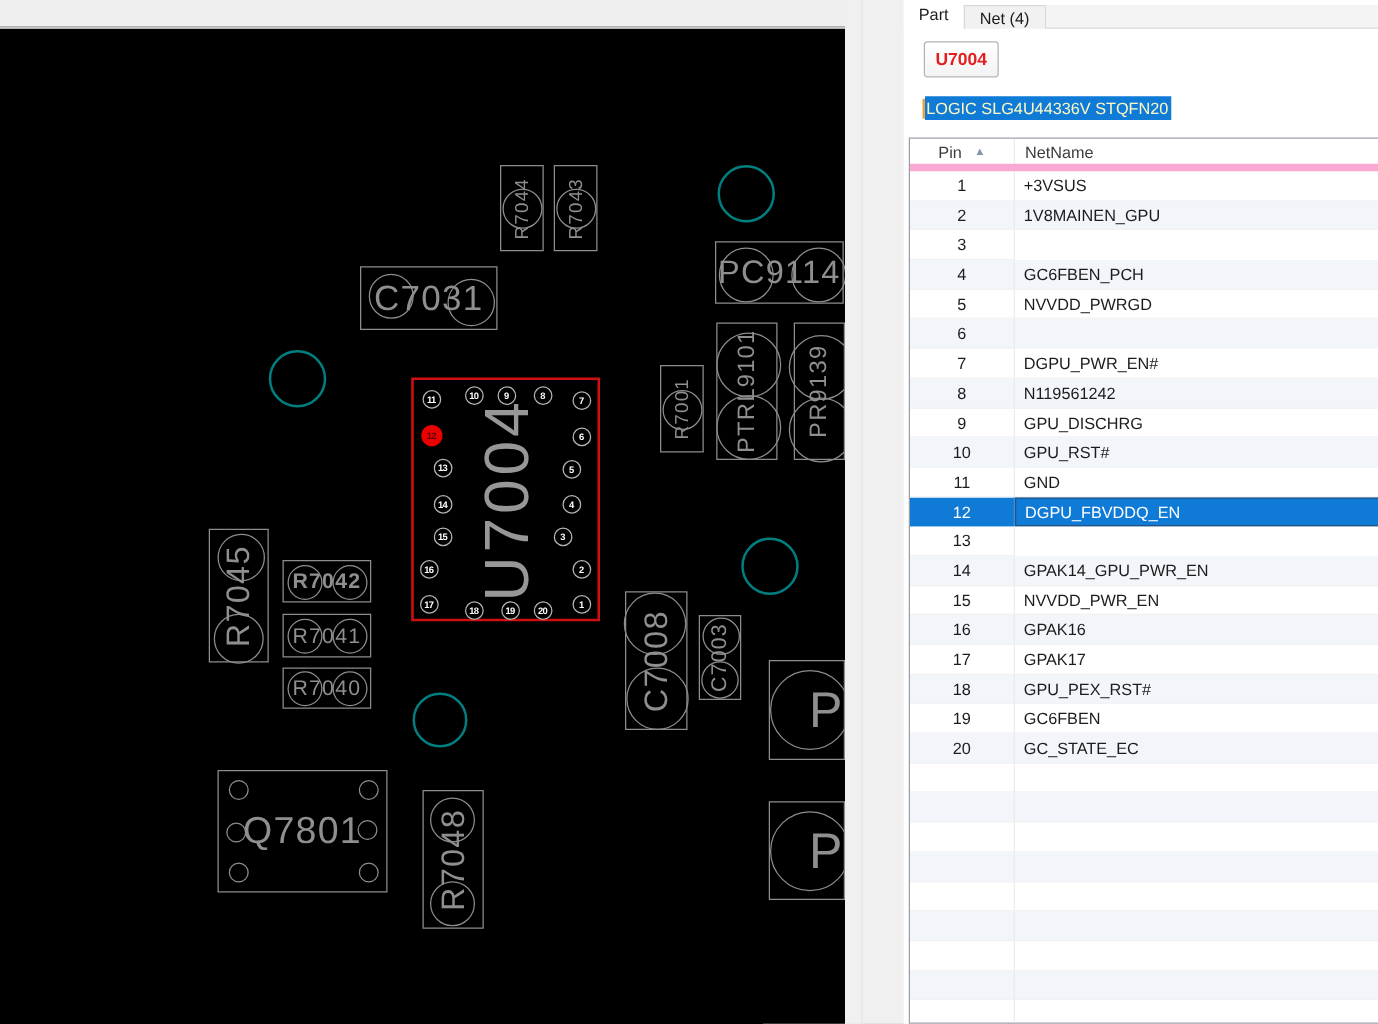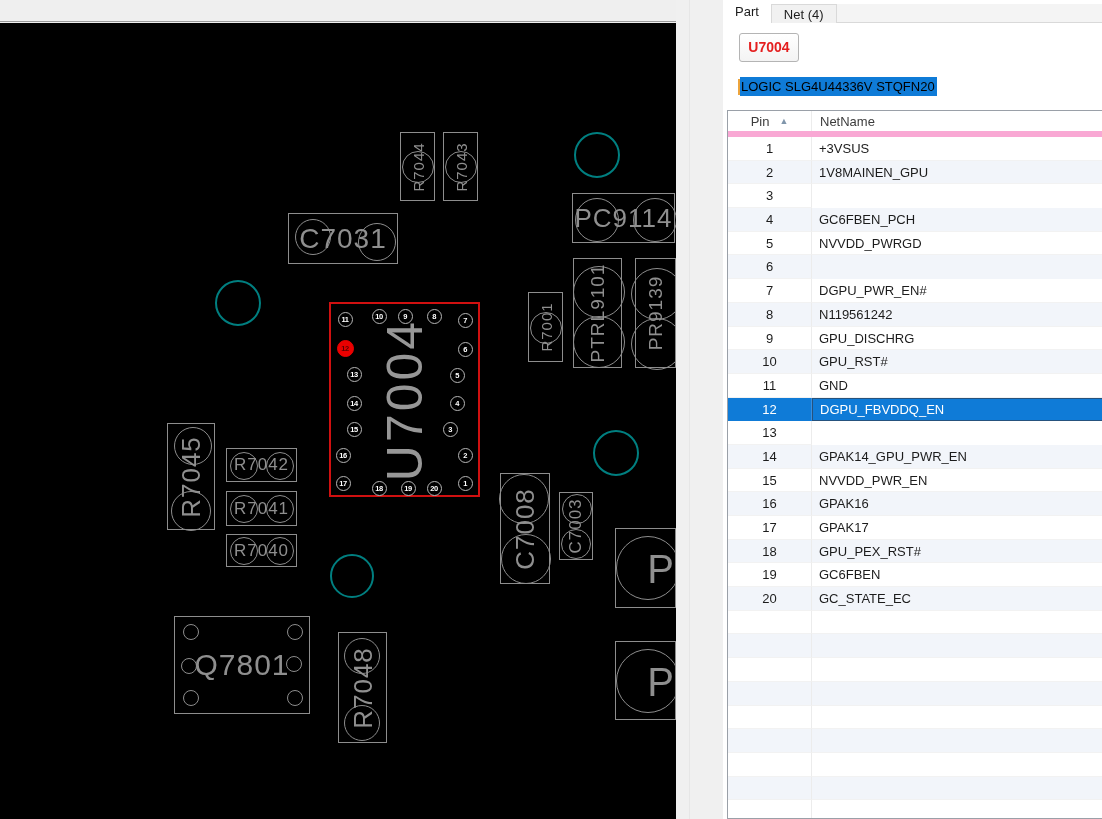--- a/index.html
+++ b/index.html
@@ -42,21 +42,21 @@
     margin-top:4px; height:19px; padding-top:2px; }
   .tab-fill { flex:1; margin-top:4px; background:#f4f4f4; border-bottom:1px solid #d9d9d9; }
 
   .part-button { position:absolute; left:16px; top:33px; width:60px; height:29px;
     background:linear-gradient(#ffffff,#f3f3f3); border:1px solid #b4b4b4; border-radius:3px;
     color:#e41e1e; font-weight:bold; font-size:14px; text-align:center; line-height:27px; }
 
   .desc-field { position:absolute; left:15px; top:76px; width:372px; height:21px;
     background:#fff; display:flex; align-items:center; }
   .desc-caret { width:2px; height:16px; background:#eda43c; }
-  .desc-sel { background:#0f7bd7; color:#000000; padding:2px 2px 2px 1px; white-space:nowrap; }
+  .desc-sel { background:#0f7bd7; color:#fef9c3; padding:2px 2px 2px 1px; white-space:nowrap; }
 
   
   .grid { position:absolute; left:4px; top:110px; width:396px; bottom:0;
     border:1px solid #9aa0a8; background:#fff; overflow:hidden; }
   .grid-head { display:flex; height:26px; border-bottom:6px solid #f9a8d4;
     background:#fff; align-items:center; color:#3c3c3c; }
   .h-pin { width:84px; display:flex; align-items:center; justify-content:center;
     border-right:1px solid #ececec; height:100%; }
   .h-net { flex:1; padding-left:8px; }
   .sort-ico { color:#8096ab; font-size:9px; margin-left:10px; }
@@ -116,21 +116,21 @@
       <div class="comp" style="left: 635px; top: 235px; width: 41px; height: 110px;">
         <span class="pad" style="left: -5px; top: 9px; width: 52px; height: 52px;"></span>
         <span class="pad" style="left: -5px; top: 59px; width: 52px; height: 52px;"></span>
         <div class="clabel v" style="font-size: 19px;">PR9139</div>
       </div>
       <div class="comp" style="left: 167px; top: 400px; width: 48px; height: 107px;">
         <span class="pad" style="left: 6px; top: 3px; width: 38px; height: 38px;"></span>
         <span class="pad" style="left: 3px; top: 67px; width: 40px; height: 40px;"></span>
         <div class="clabel v" style="font-size: 26px;">R7045</div>
       </div>
-      <div class="comp" style="left: 226px; top: 425px; width: 71px; height: 34px;">
+      <div class="comp" style="left: 226px; top: 425px; width: 71px; height: 34px; font-weight: bold;">
         <span class="pad" style="left: 3px; top: 3px; width: 28px; height: 28px;"></span>
         <span class="pad" style="left: 39px; top: 3px; width: 28px; height: 28px;"></span>
         <div class="clabel" style="font-size: 17px;">R7042</div>
       </div>
       <div class="comp" style="left: 226px; top: 468px; width: 71px; height: 35px;">
         <span class="pad" style="left: 3px; top: 3px; width: 28px; height: 28px;"></span>
         <span class="pad" style="left: 39px; top: 3px; width: 28px; height: 28px;"></span>
         <div class="clabel" style="font-size: 17px;">R7041</div>
       </div>
       <div class="comp" style="left: 226px; top: 511px; width: 71px; height: 33px;">

